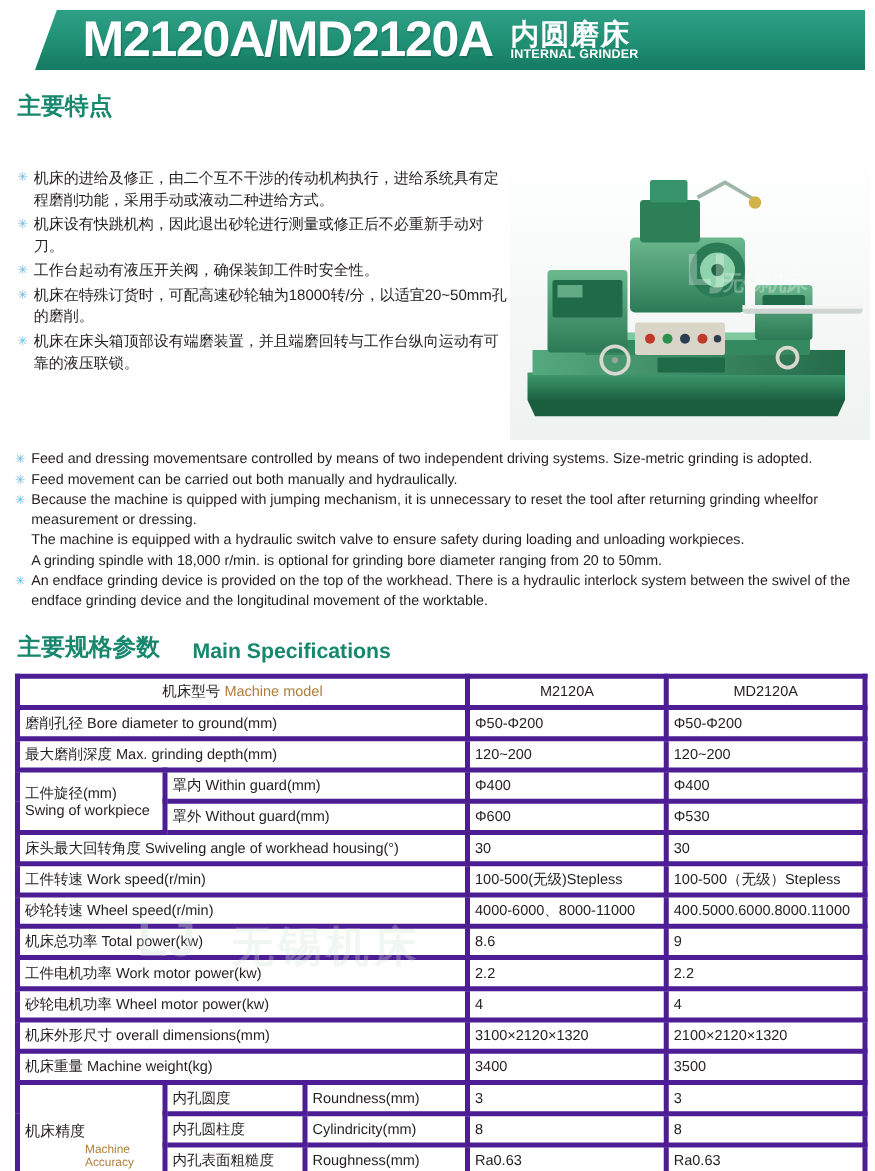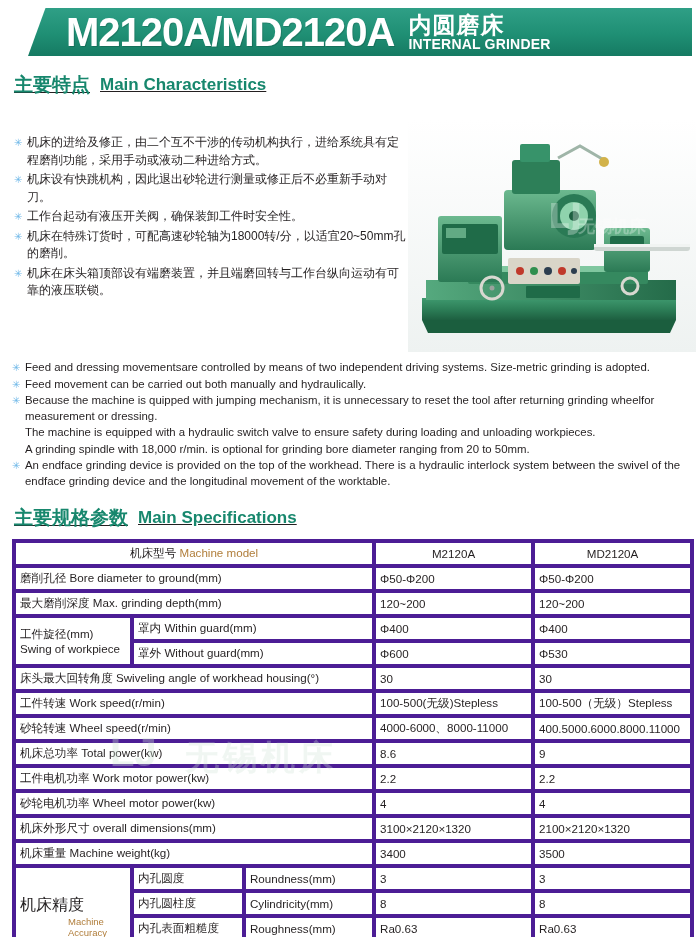--- a/index.html
+++ b/index.html
@@ -47,33 +47,32 @@
     margin-left: 14px;
     line-height: 1.05;
   }
   .header-cn {
     font-size: 23px;
     font-weight: bold;
     color: #ffffff;
     letter-spacing: 1px;
   }
   .header-en {
-    font-size: 14px;
+    font-size: 10px;
     font-weight: bold;
     color: #ffffff;
     letter-spacing: .2px;
   }
 
   
   .sec-title {
     display: flex;
-    align-items: center;
-    gap: 10px;
+    align-items: flex-end;
+    gap: 26px;
     margin: 16px 0 8px 14px;
-    text-decoration: underline;
   }
   .sec-title .cn {
     font-size: 19px;
     font-weight: bold;
     color: #17876d;
   }
   .sec-title .en {
     font-size: 17px;
     font-weight: bold;
     color: #17876d;
@@ -146,21 +145,21 @@
     font-weight: normal;
     text-align: center;
     font-size: 12.4px;
     height: 26px;
   }
   .hdr .m1 { color: #231f20; }
   .hdr .lab-cn { color: #231f20; }
   .hdr .lab-en { color: #b07d3a; }
   .sub-lab { text-align: left; padding-left: 8px; }
   .grp { text-align: left; padding-left: 8px; }
-  .acc-cn { font-size: 16px; }
+  .acc-cn { font-size: 12px; }
   .acc-en { font-size: 9.5px; color: #b07d3a; padding-left: 48px; }
 
   
   .wm {
     position: absolute;
     pointer-events: none;
     opacity: .18;
     color: #2f9f86;
     font-weight: bold;
     letter-spacing: 4px;
@@ -180,21 +179,20 @@
 <div class="header">
   <div class="header-main">M2120A/MD2120A</div>
   <div class="header-right">
     <div class="header-cn">内圆磨床</div>
     <div class="header-en">INTERNAL GRINDER</div>
   </div>
 </div>
 
 <div class="sec-title">
   <span class="cn">主要特点</span>
-  <span class="en">Main Characteristics</span>
 </div>
 
 <div class="top-area">
 
   <div class="bullets-cn">
     <div class="b-row">
       <span class="b-mark">✳</span>
       <span class="b-text">机床的进给及修正，由二个互不干涉的传动机构执行，进给系统具有定程磨削功能，采用手动或液动二种进给方式。</span>
     </div>
     <div class="b-row">

